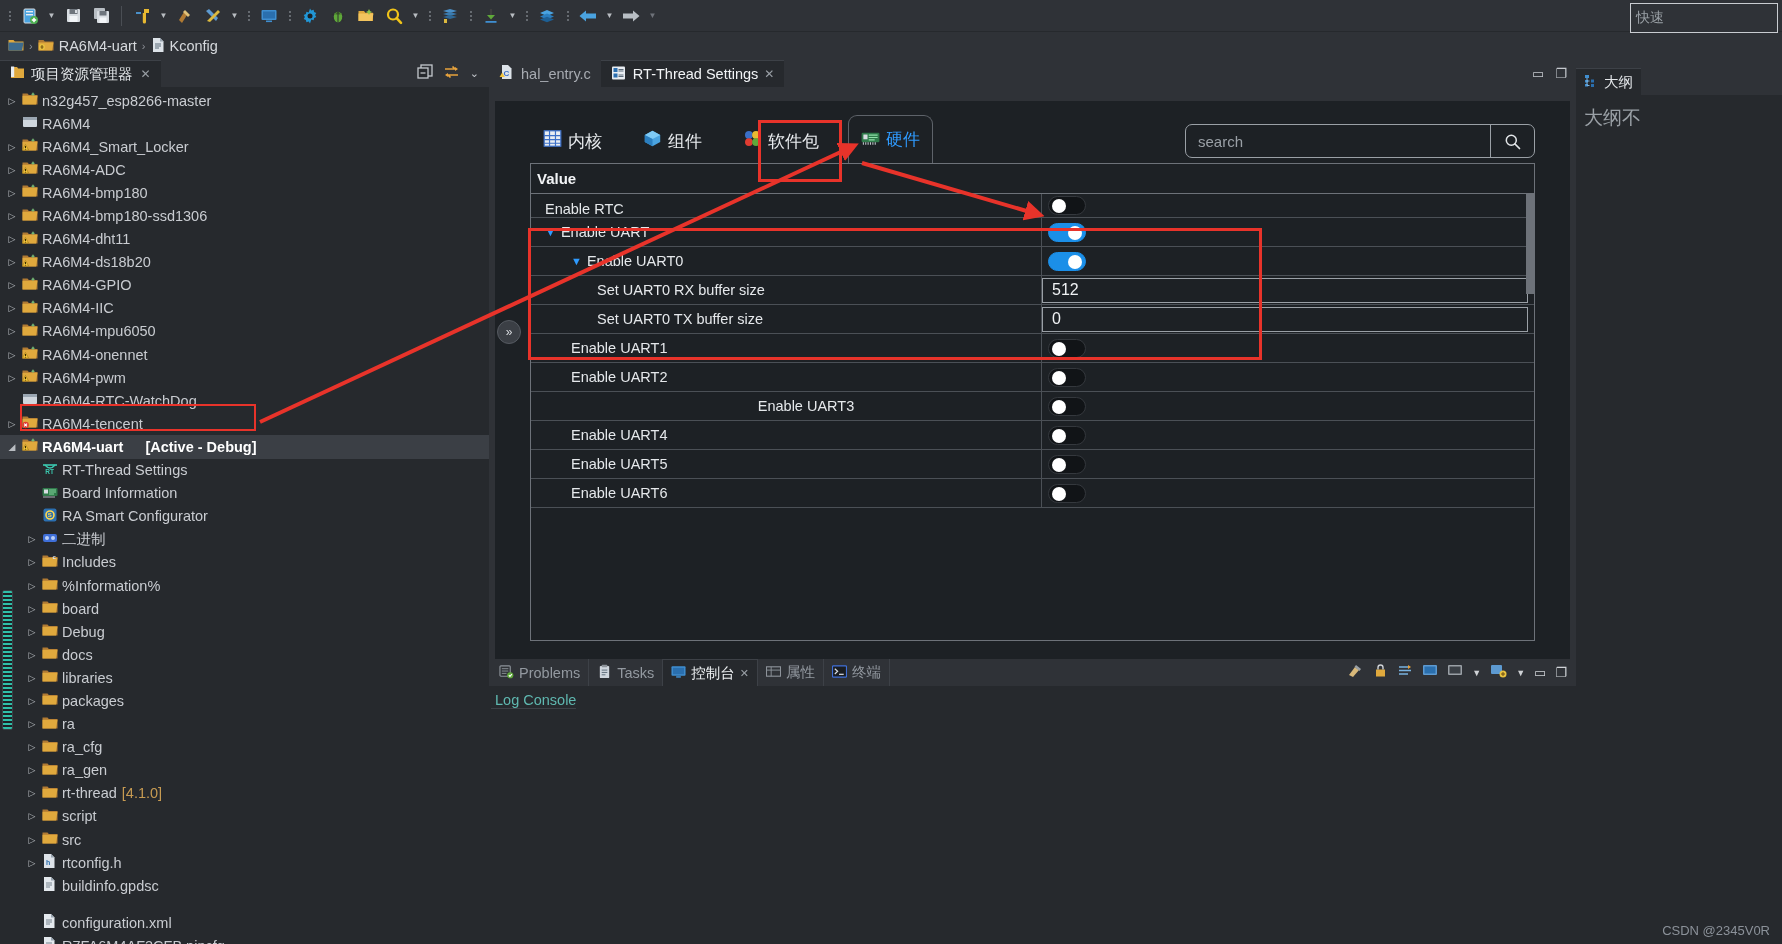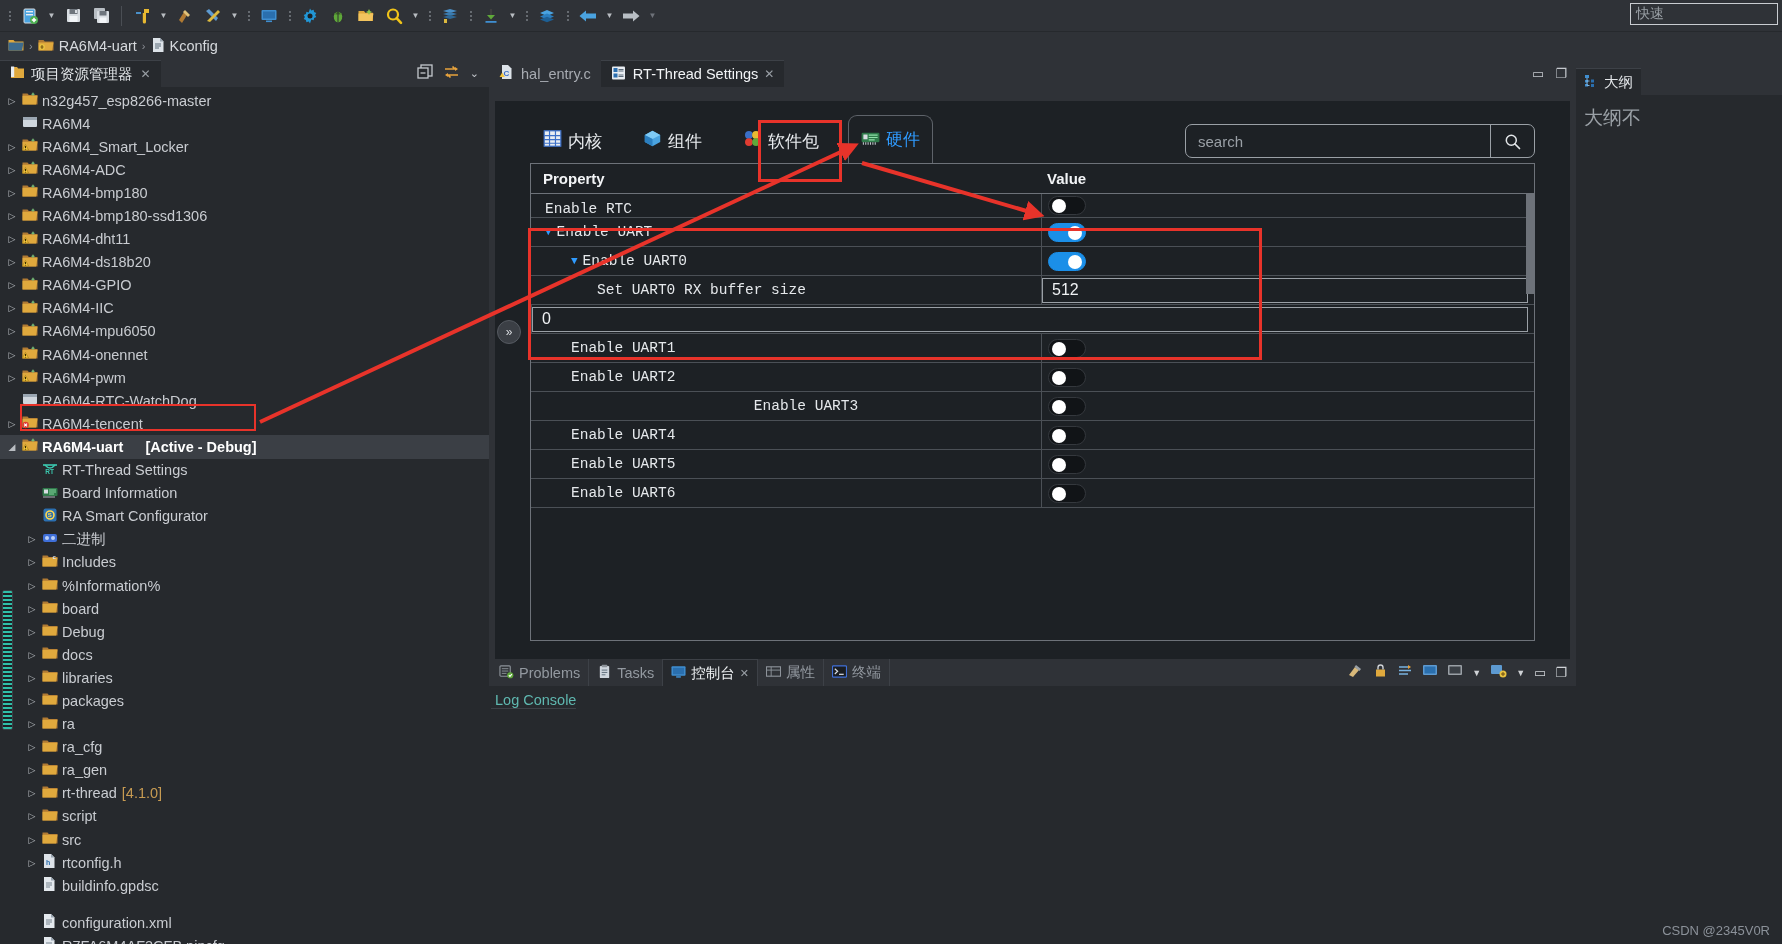--- a/index.html
+++ b/index.html
@@ -146,21 +146,21 @@
     border-bottom: 1px solid #6d7279; background: #1d2125;
     font-size: 15px; font-weight: bold; color: #f2f4f6;
   }
   .th-prop { width: 510px; padding-left: 12px; }
   .th-val { padding-left: 6px; }
   .tbl-body { flex: 1; overflow: hidden; position: relative; }
   .trow {
     height: 29px; display: flex; align-items: center;
     border-bottom: 1px solid #4b5056; font-size: 14.5px; color: #e5e8eb;
   }
-  .trow .p { width: 510px; display:flex; align-items:center;font-family:Liberation Mono, monospace; }
+  .trow .p { width: 510px; display:flex; align-items:center; }
   .trow .v { flex:1; display:flex; align-items:center; padding-left: 6px;
              border-left: 1px solid #4b5056; height: 100%; }
   .caret { color: #2f9bff; font-size: 11px; margin-right: 5px; }
 
   .toggle {
     width: 38px; height: 19px; border-radius: 10px; background: #111417;
     position: relative; border: 1px solid #34383d;
   }
   .toggle i {
     position: absolute; top: 2px; left: 3px; width: 14px; height: 14px;
@@ -204,21 +204,21 @@
   }
   .rp-tabbar { height:27px; display:flex; background:#2f3237;}
   .rp-tab {
     display:flex; align-items:center; gap:5px; padding:0 8px;
     background:#26292d; font-size:14.5px; color:#e3e6e9; border-top:1px solid #3d4147;
   }
   .rp-body { padding: 10px 8px; font-size: 19px; color:#9aa0a6; }
 
   
   .quick-access {
-    position: absolute; right: 4px; top: 3px; height: 22px; width: 148px;
+    position: absolute; right: 4px; top: 3px; height: 30px; width: 148px;
     border: 1px solid #c9ccd1; color:#9aa0a6; font-size: 14px;
     display:flex; align-items:center; padding-left: 5px; background:#2f3237;
     overflow: hidden;
   }
 
   
   .anno { position: absolute; pointer-events: none; }
   .box-rt-settings { left: 20px; top: 404px; width: 236px; height: 27px;
      border: 2.5px solid #e8332a; }
   .box-hardware { left: 758px; top: 120px; width: 84px; height: 62px;
@@ -871,21 +871,20 @@
             <svg width="17" height="17" viewBox="0 0 17 17">
                 <circle cx="7.3" cy="7.3" r="5" fill="none" stroke="#e3e6e9" stroke-width="1.5"></circle>
                 <path d="M11 11 L15.5 15.5" stroke="#e3e6e9" stroke-width="1.7" stroke-linecap="round"></path>
               </svg>
           </div>
         </div>
       </div>
 
       <div class="tbl-wrap">
         <div class="tbl-head">
-          <div class="th-prop">Property</div>
           <div class="th-val">Value</div>
         </div>
         <div class="tbl-body" id="tbl-body">
             <div class="trow" style="height: 24px; align-items: flex-end;">
               <div class="p" style="padding-left: 14px;">
                 <span>Enable RTC</span>
               </div>
               <div class="v">
                 <div class="toggle">
                   <i></i>
@@ -916,20 +915,23 @@
             </div>
             <div class="trow">
               <div class="p" style="padding-left: 66px;">
                 <span>Set UART0 RX buffer size</span>
               </div>
               <div class="v">
                 <div class="vinput">512</div>
               </div>
             </div>
             <div class="trow">
+              <div class="p" style="padding-left: 66px;">
+                <span>Set UART0 TX buffer size</span>
+              </div>
               <div class="v">
                 <div class="vinput">0</div>
               </div>
             </div>
             <div class="trow">
               <div class="p" style="padding-left: 40px;">
                 <span>Enable UART1</span>
               </div>
               <div class="v">
                 <div class="toggle">

